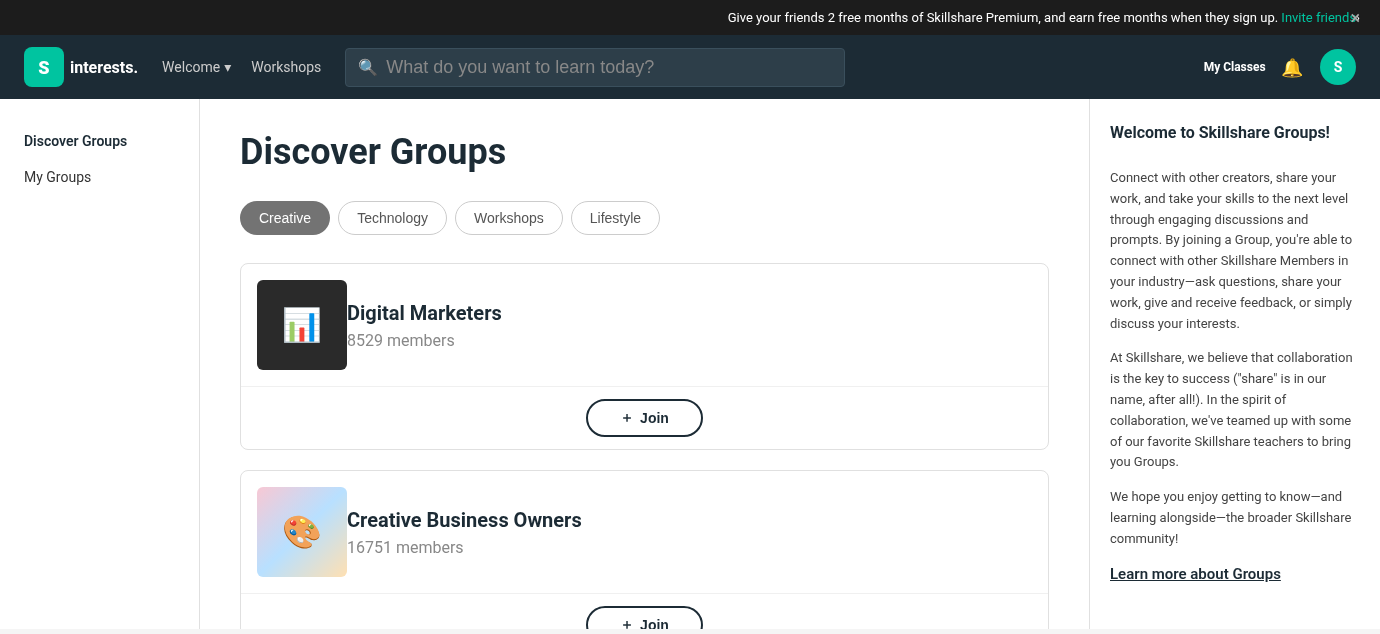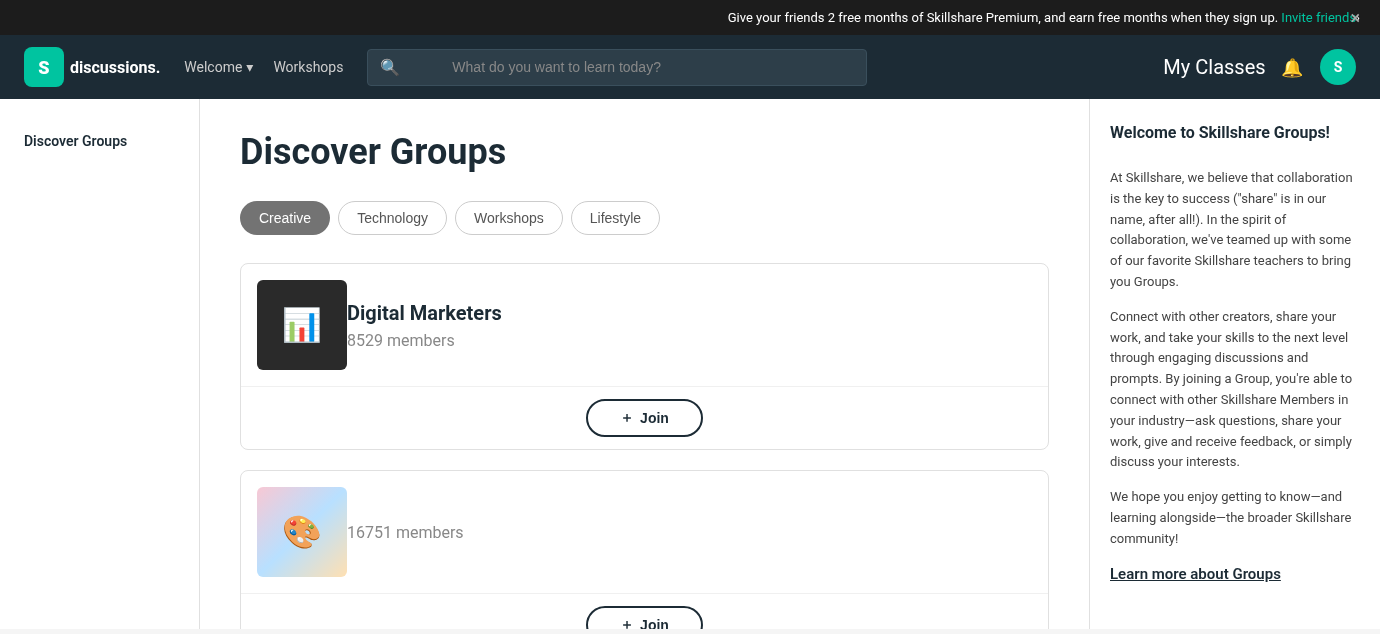--- a/index.html
+++ b/index.html
@@ -78,36 +78,36 @@
       border-radius: 4px;
       display: flex;
       align-items: center;
       padding: 8px 12px;
       gap: 8px;
     }
     .search-bar input {
       background: transparent;
       border: none;
       color: #aaa;
-      font-size: 14px;
+      font-size: 18px;
       outline: none;
       width: 100%;
-      margin-left: 44px;
     }
     .search-bar input::placeholder { color: #888; }
     .nav-right {
       display: flex;
       align-items: center;
       gap: 16px;
       margin-left: auto;
     }
     .my-classes {
       color: #fff;
-      font-size: 20px;
-      cursor: pointer;
+      font-size: 12px;
+      cursor: pointer;
+      font-weight: bold;
     }
     .bell-icon {
       color: #fff;
       font-size: 18px;
       cursor: pointer;
     }
     .avatar {
       width: 36px;
       height: 36px;
       border-radius: 50%;
@@ -318,41 +318,42 @@
 <div class="banner">
   <span>Give your friends 2 free months of Skillshare Premium, and earn free months when they sign up.</span>&nbsp;
   <a>Invite friends</a>
   <span class="arrow-right"></span>
   <span class="banner-close">×</span>
 </div>
 
 <nav class="navbar">
   <div class="logo">
     <div class="logo-icon">S</div>
-    <span class="logo-text">discussions.</span>
+    <span class="logo-text">interests.</span>
   </div>
   <div class="nav-links">
     <span class="nav-link chevron-down">Welcome</span>
     <span class="nav-link">Workshops</span>
   </div>
   <div class="search-bar">
     <span>🔍</span>
     <input type="text" placeholder="What do you want to learn today?" style="">
   </div>
   <div class="nav-right">
     <span class="my-classes">My Classes</span>
     <span class="bell-icon">🔔</span>
     <div class="avatar">S</div>
   </div>
 </nav>
 
 <div class="main-layout">
 
   <aside class="sidebar">
     <div class="sidebar-item active">Discover Groups</div>
+    <div class="sidebar-item">My Groups</div>
   </aside>
 
   <main class="content-area">
     <h1 class="page-title">Discover Groups</h1>
 
     <div class="filter-tabs">
       <button class="filter-tab active">Creative</button>
       <button class="filter-tab">Technology</button>
       <button class="filter-tab">Workshops</button>
       <button class="filter-tab">Lifestyle</button>
@@ -375,33 +376,34 @@
         </button>
       </div>
     </div>
 
     <div class="group-card">
       <div class="group-card-inner">
         <div class="group-image">
           <div class="cbo-img-inner"></div>
         </div>
         <div class="group-info">
+          <div class="group-name">Creative Business Owners</div>
           <div class="group-members">16751 members</div>
         </div>
       </div>
       <div class="group-card-footer">
         <button class="join-btn">
           <span>＋</span>
           <span>Join</span>
         </button>
       </div>
     </div>
   </main>
 
   <aside class="right-panel">
     <div class="right-panel-title">Welcome to Skillshare Groups!</div>
+    <p class="right-panel-text">Connect with other creators, share your work, and take your skills to the next level through engaging discussions and prompts. By joining a Group, you're able to connect with other Skillshare Members in your industry—ask questions, share your work, give and receive feedback, or simply discuss your interests.</p>
     <p class="right-panel-text">At Skillshare, we believe that collaboration is the key to success ("share" is in our name, after all!). In the spirit of collaboration, we've teamed up with some of our favorite Skillshare teachers to bring you Groups.</p>
-    <p class="right-panel-text">Connect with other creators, share your work, and take your skills to the next level through engaging discussions and prompts. By joining a Group, you're able to connect with other Skillshare Members in your industry—ask questions, share your work, give and receive feedback, or simply discuss your interests.</p>
     <p class="right-panel-text">We hope you enjoy getting to know—and learning alongside—the broader Skillshare community!</p>
     <a class="learn-more-link">Learn more about Groups</a>
   </aside>
 
 </div>
 
 </body></html>

